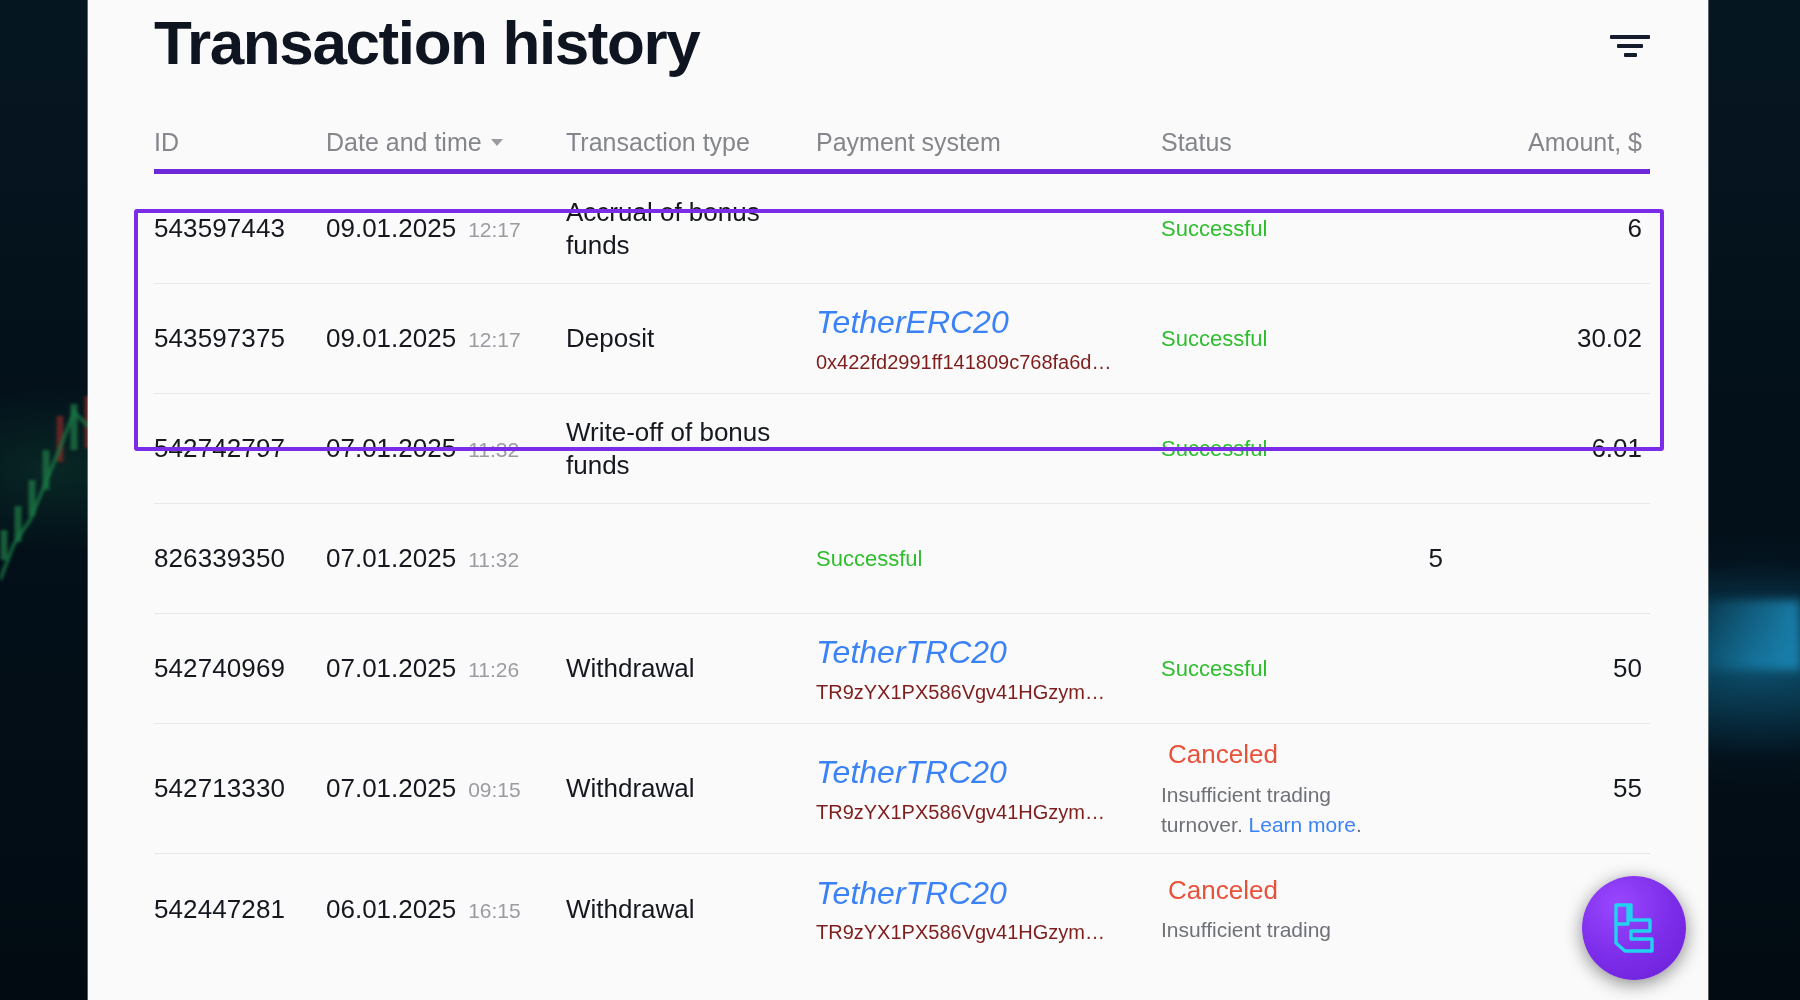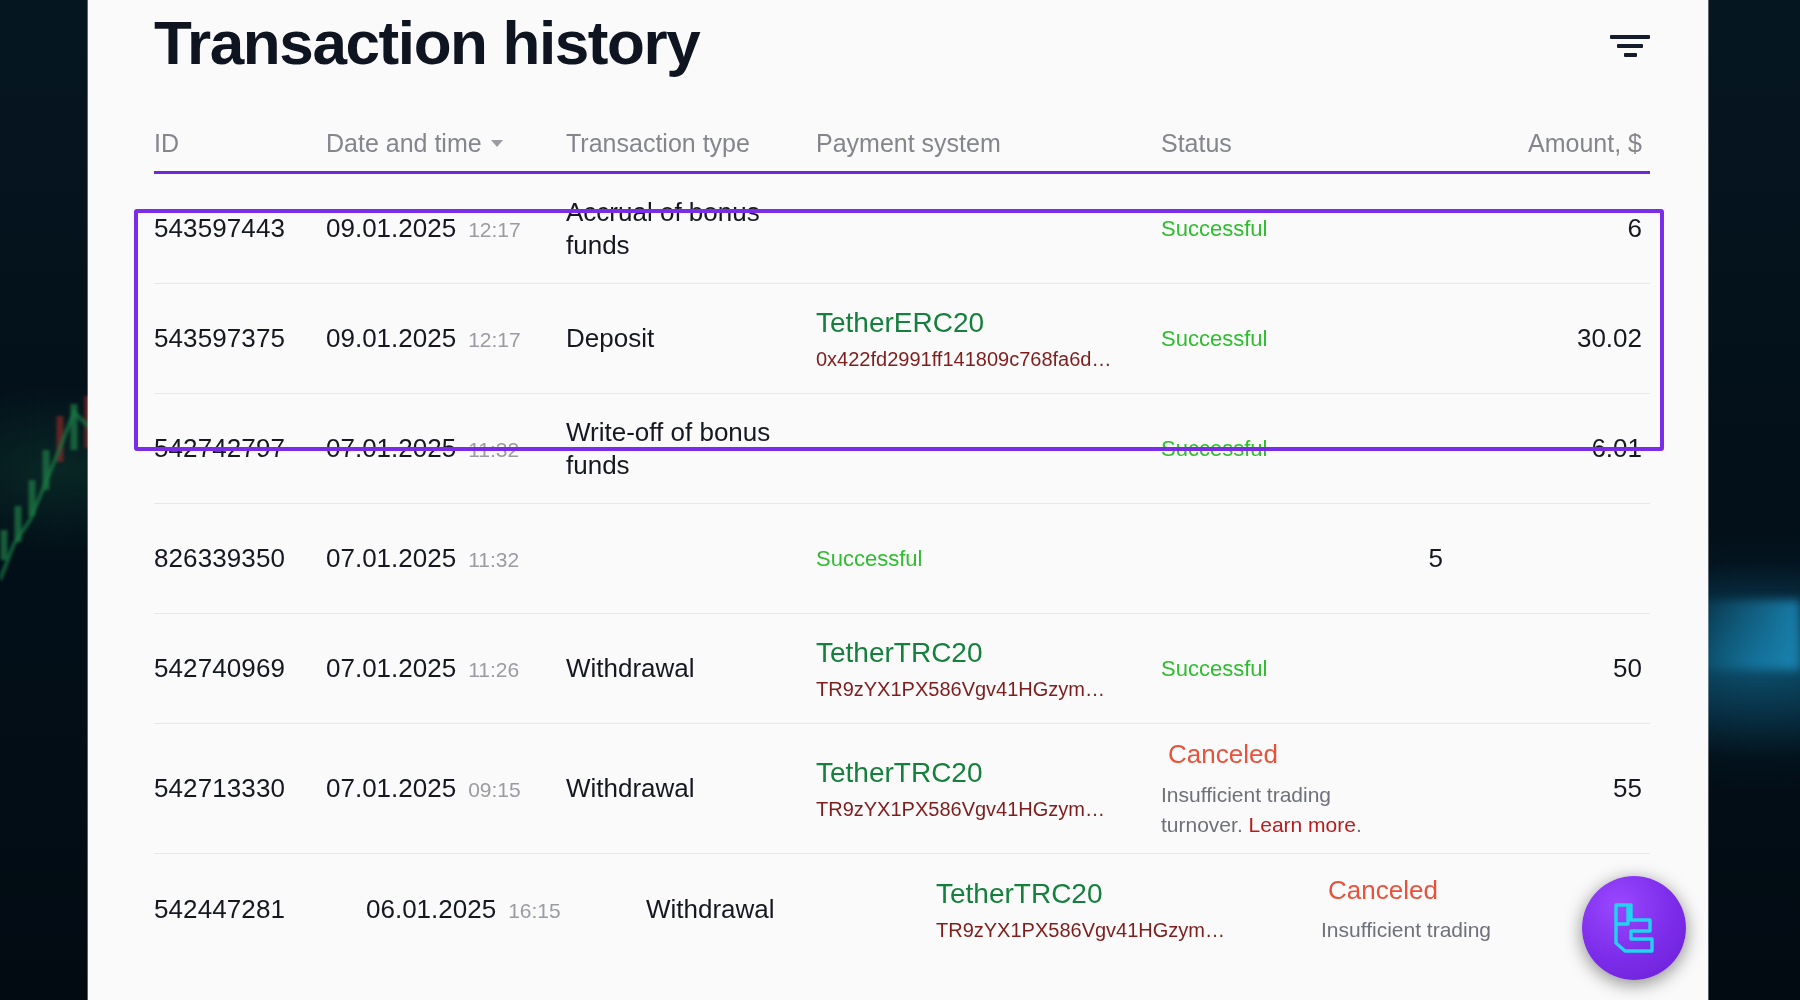--- a/index.html
+++ b/index.html
@@ -97,21 +97,21 @@
     padding: 0 58px 0 58px;
   }
   .row {
     display: grid;
     grid-template-columns: 172px 240px 250px 345px 290px 1fr;
     align-items: center;
     column-gap: 0;
   }
   .head-row {
     height: 58px;
-    border-bottom: 3px solid #6d28d9;
+    border-bottom: 5px solid #6d28d9;
     align-items: center;
   }
   .th {
     font-size: 25px;
     color: #84868c;
     font-weight: 400;
     white-space: nowrap;
   }
   .th.amount { text-align: right; padding-right: 8px; }
   .sort-caret {
@@ -124,51 +124,51 @@
     vertical-align: middle;
     position: relative;
     top: -2px;
   }
 
   .data-row {
     min-height: 110px;
     border-bottom: 1px solid #e9e9eb;
     padding: 14px 0;
   }
-  .data-row:last-child { border-bottom: none; gap: 40px; }
+  .data-row:last-child { border-bottom: none; }
 
   .cell      { font-size: 26px; color: #15181f; line-height: 1.26; }
   .cell.id   { letter-spacing: .1px; }
   .cell.date { white-space: nowrap; }
   .cell.date .time {
     font-size: 21px;
     color: #9a9ca2;
     margin-left: 12px;
   }
   .cell.type { padding-right: 30px; }
-  .cell.psys .psys-name { font-size: 28px; color: #15803d; }
+  .cell.psys .psys-name { font-size: 32px; color: #3b82f6; font-style: italic; }
   .cell.psys .psys-addr {
     font-size: 20px;
     color: #7f1d1d;
     margin-top: 7px;
     white-space: nowrap;
     overflow: hidden;
     text-overflow: ellipsis;
     max-width: 300px;
   }
   .cell.status .st-ok      { font-size: 22px; color: #2ebd2e; }
   .cell.status .st-cancel  { font-size: 26px; color: #e8523b; margin-left: 7px; }
   .cell.status .st-note {
     font-size: 21px;
     color: #6f7178;
     margin-top: 9px;
     line-height: 1.42;
     max-width: 250px;
   }
-  .cell.status .st-note a { color: #b91c1c; text-decoration: none; }
+  .cell.status .st-note a { color: #3b82f6; text-decoration: none; }
   .cell.amount {
     text-align: right;
     padding-right: 8px;
     font-size: 26px;
     color: #15181f;
   }
 
   
   .highlight-box {
     position: absolute;

